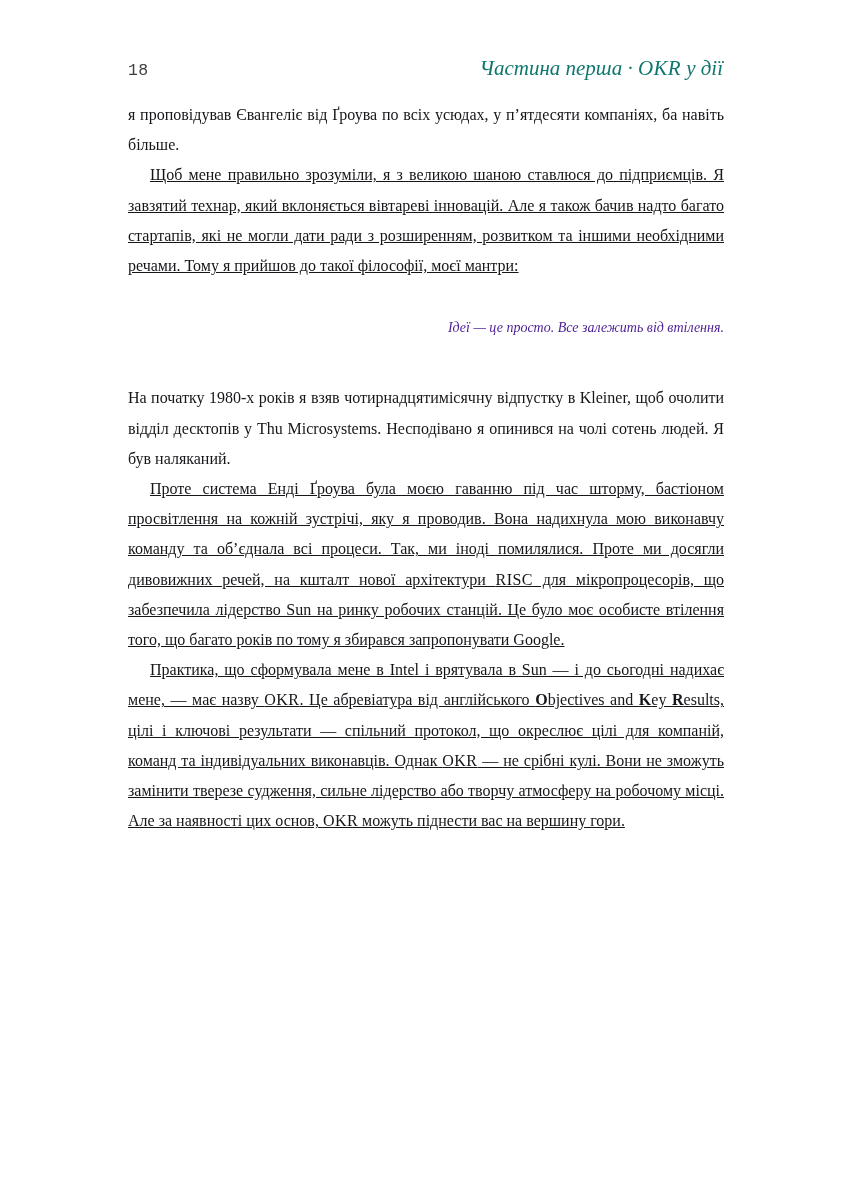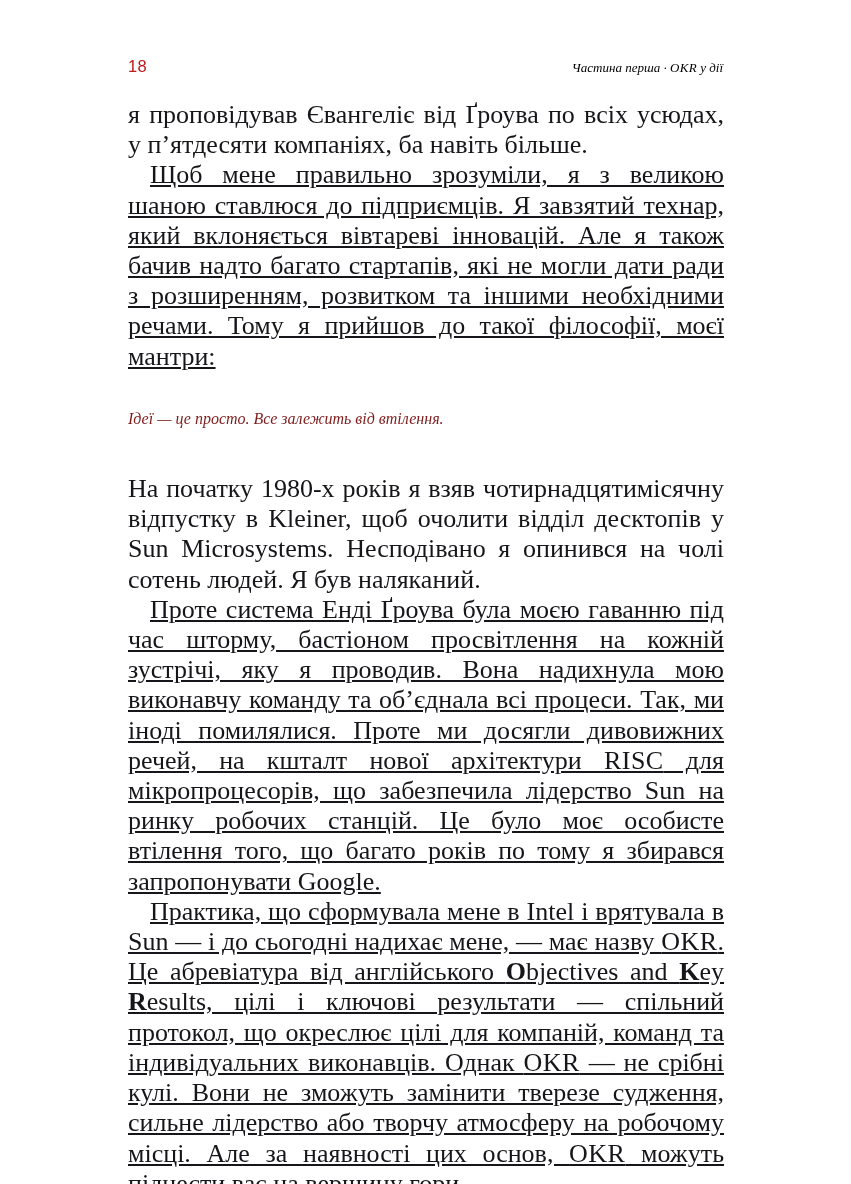--- a/index.html
+++ b/index.html
@@ -28,72 +28,72 @@
     position: absolute;
     left: 128px;
     right: 128px;
     top: 58px;
     height: 26px;
     display: flex;
     align-items: baseline;
     justify-content: space-between;
   }
   .folio {
-    font-family: Liberation Sans, sans-serif;
+    font-family: Liberation Mono, monospace;
     font-size: 16.5px;
     letter-spacing: 0.4px;
-    color: #b91c1c;
+    color: #404040;
     line-height: 1;
   }
   .head-title {
     font-family: "Liberation Serif", "DejaVu Serif", serif;
     font-style: italic;
-    font-size: 13px;
-    color: #000000;
+    font-size: 21px;
+    color: #0f766e;
     line-height: 1;
     white-space: nowrap;
   }
   .head-title .sc {
     font-variant: small-caps;
     font-style: italic;
     letter-spacing: 0.3px;
   }
 
   
   .textblock {
     position: absolute;
     left: 128px;
     top: 100px;
     width: 596px;
   }
 
   p.body {
     margin: 0;
-    font-size: 26px;
+    font-size: 16px;
     line-height: 30.2px;
     text-align: justify;
     text-justify: inter-word;
     hyphens: manual;
     color: #16161a;
     text-indent: 0;
   }
   p.body.indent {
     text-indent: 22px;
     text-decoration: underline;
   }
 
   
   .pullquote {
     margin: 0;
     padding: 0;
-    font-size: 16px;
+    font-size: 14px;
     line-height: 30.2px;
     font-style: italic;
-    text-align: left;
-    color: #7f1d1d;
+    text-align: right;
+    color: #4c1d95;
   }
   .space-before-quote { height: 32px; }
   .space-after-quote  { height: 40px; }
 
   
   .sc {
     font-variant: small-caps;
     letter-spacing: 0.45px;
   }
   .bold { font-weight: 700; }
@@ -116,21 +116,21 @@
     <p class="body">я проповідував Євангеліє від Ґроува по всіх усюдах, у п’ятдесяти компаніях, ба навіть більше.</p>
 
     <p class="body indent">Щоб мене правильно зрозуміли, я з великою шаною ставлюся до підприємців. Я завзятий технар, який вклоняється вівтареві інновацій. Але я також бачив надто багато стартапів, які не могли дати ради з розширенням, розвитком та іншими необхідними речами. Тому я прийшов до такої філософії, моєї мантри:</p>
 
     <div class="space-before-quote"></div>
 
     <p class="pullquote">Ідеї — це просто. Все залежить від втілення.</p>
 
     <div class="space-after-quote"></div>
 
-    <p class="body">На початку 1980-х років я взяв чотирнадцятимісячну відпустку в Kleiner, щоб очолити відділ десктопів у Sun Microsystems. Несподівано я опинився на чолі сотень людей. Я був наляканий.</p>
+    <p class="body">На початку 1980-х років я взяв чотирнадцятимісячну відпустку в Kleiner, щоб очолити відділ десктопів у Thu Microsystems. Несподівано я опинився на чолі сотень людей. Я був наляканий.</p>
 
     <p class="body indent">Проте система Енді Ґроува була моєю гаванню під час шторму, бастіоном просвітлення на кожній зустрічі, яку я проводив. Вона надихнула мою виконавчу команду та об’єднала всі процеси. Так, ми іноді помилялися. Проте ми досягли дивовижних речей, на кшталт нової архітектури <span class="sc">RISC</span> для мікропроцесорів, що забезпечила лідерство Sun на ринку робочих станцій. Це було моє особисте втілення того, що багато років по тому я збирався запропонувати Google.</p>
 
     <p class="body indent">Практика, що сформувала мене в Intel і врятувала в Sun — і до сьогодні надихає мене, — має назву <span class="sc">OKR</span>. Це абревіатура від англійського <span class="bold">O</span>bjectives and <span class="bold">K</span>ey <span class="bold">R</span>esults, цілі і ключові результати — спільний протокол, що окреслює цілі для компаній, команд та індивідуальних виконавців. Однак <span class="sc">OKR</span> — не срібні кулі. Вони не зможуть замінити тверезе судження, сильне лідерство або творчу атмосферу на робочому місці. Але за наявності цих основ, <span class="sc">OKR</span> можуть піднести вас на вершину гори.</p>
 
 
   </div>
 </div>
 
 </body></html>

